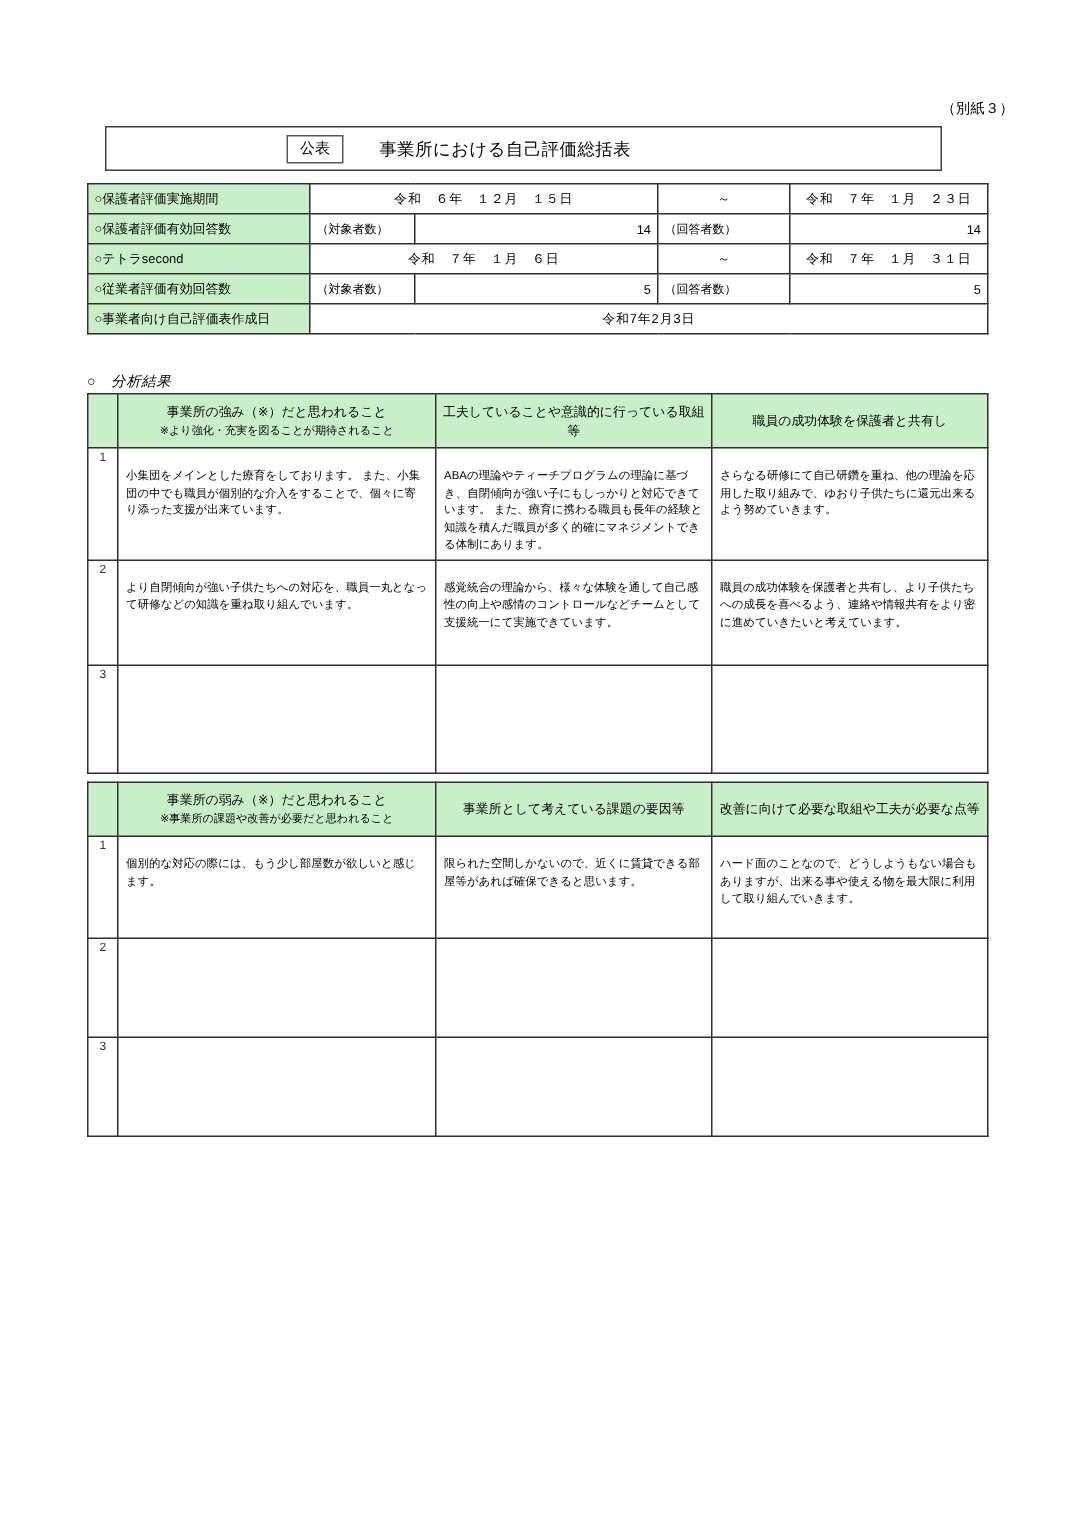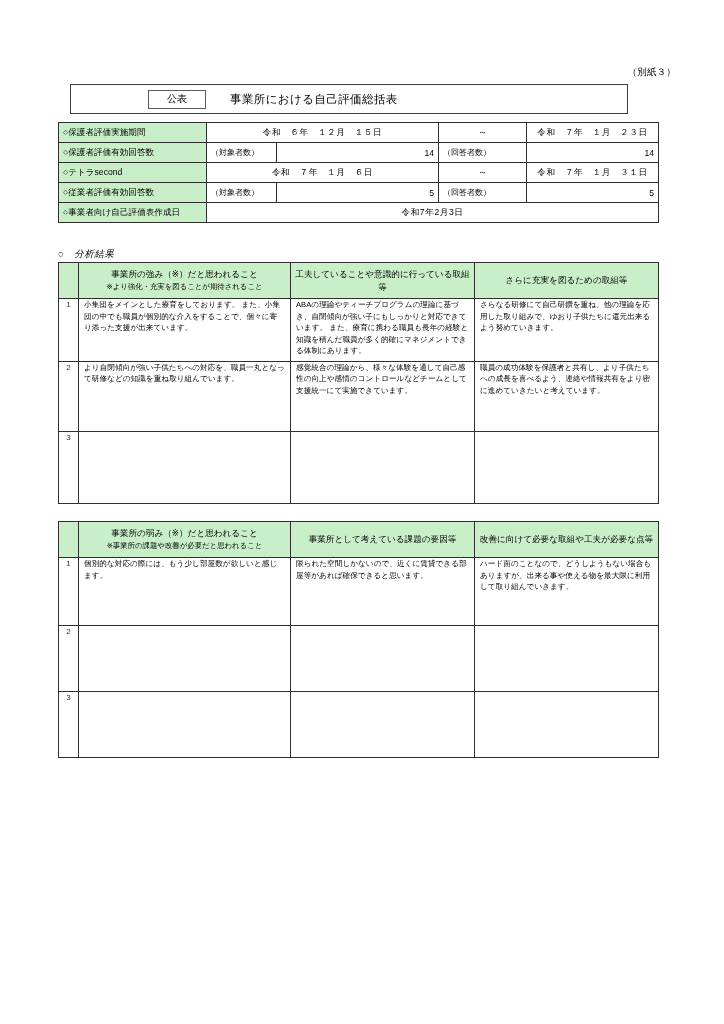--- a/index.html
+++ b/index.html
@@ -39,23 +39,23 @@
     left: 70px;
     top: 84px;
     width: 558px;
     height: 30px;
     border: 1px solid #3f3f3f;
     box-sizing: border-box;
     display: flex;
     align-items: center;
   }
   .pub-box {
-    width: 58px;
+    width: 38px;
     height: 19px;
-    margin-left: 77px;
+    margin-left: 120px;
     border: 1px solid #5a5a5a;
     box-sizing: border-box;
     display: flex;
     align-items: center;
     justify-content: center;
     font-size: 10px;
     background: #ffffff;
   }
   .title-text {
     margin-left: 24px;
@@ -144,21 +144,21 @@
   .col-c { width: 184px; }
 
   .num-cell {
     background: #ffffff;
     text-align: center;
     vertical-align: middle;
     font-size: 8px;
     color: #333333;
   }
   .body-cell {
-    padding: 0 5px 4px 5px;
+    padding: 12px 5px 4px 5px;
     line-height: 1.52;
     letter-spacing: 0.05px;
     word-break: break-all;
   }
   .r1 td { height: 62px; }
   .r2 td { height: 70px; }
   .r3 td { height: 72px; }
 
   .w1 td { height: 68px; }
   .w2 td { height: 66px; }
@@ -228,21 +228,21 @@
       <col class="col-c">
     </colgroup>
     <thead>
       <tr>
         <th></th>
         <th>
           <span>事業所の強み（※）だと思われること</span>
           <span class="th-sub">※より強化・充実を図ることが期待されること</span>
         </th>
         <th>工夫していることや意識的に行っている取組等</th>
-        <th>さらに充実を図るための取組等</th>
+        <th>職員の成功体験を保護者と共有し</th>
       </tr>
     </thead>
     <tbody>
       <tr class="r1">
         <td class="num-cell">1</td>
         <td class="body-cell">小集団をメインとした療育をしております。
 また、小集団の中でも職員が個別的な介入をすることで、個々に寄り添った支援が出来ています。</td>
         <td class="body-cell">ABAの理論やティーチプログラムの理論に基づき、自閉傾向が強い子にもしっかりと対応できています。
 また、療育に携わる職員も長年の経験と知識を積んだ職員が多く的確にマネジメントできる体制にあります。</td>
         <td class="body-cell">さらなる研修にて自己研鑽を重ね、他の理論を応用した取り組みで、ゆおり子供たちに還元出来るよう努めていきます。</td>

